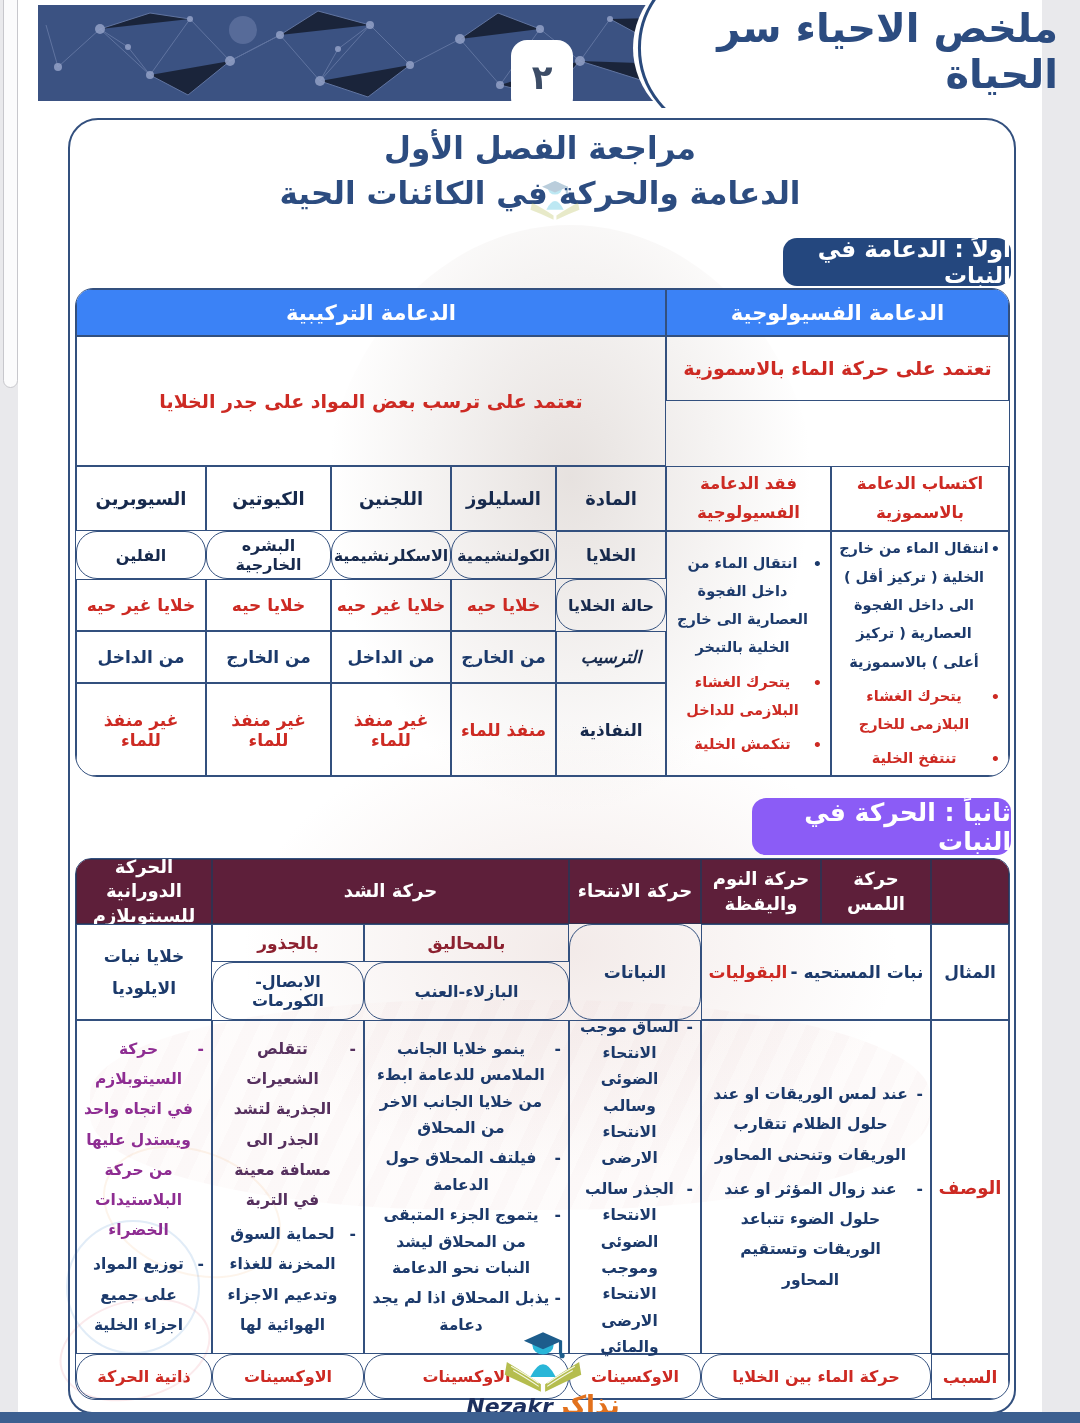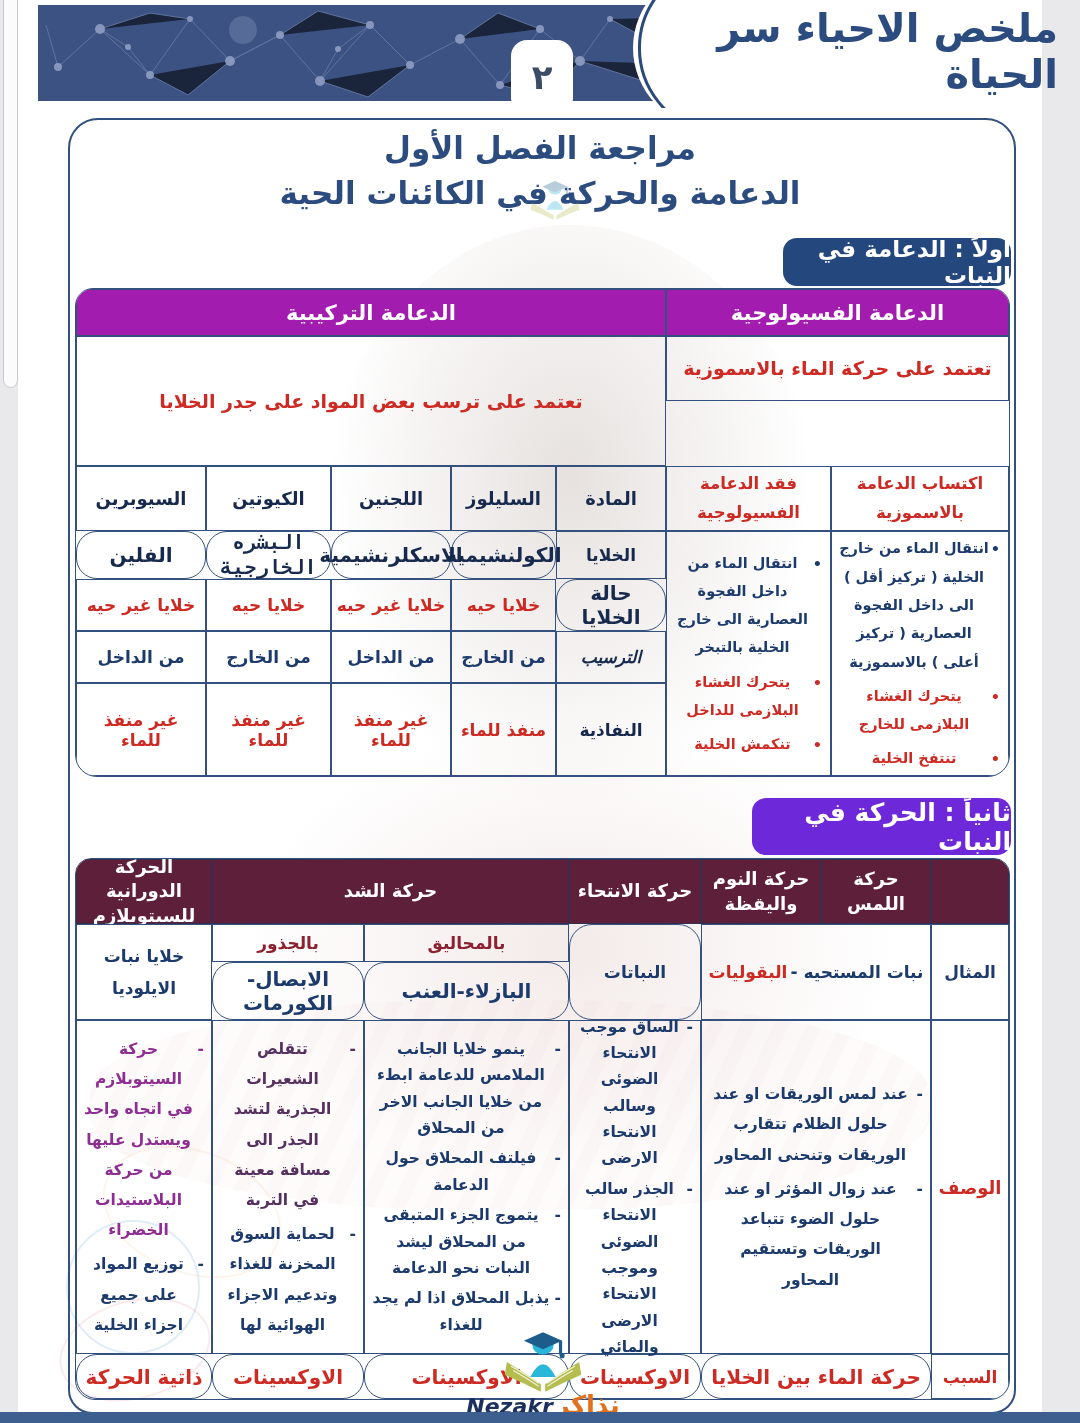--- a/index.html
+++ b/index.html
@@ -26,40 +26,40 @@
   .banner-cut{position:absolute;left:595px;top:-12px;width:200px;height:120px;pointer-events:none;}
   .page-tab{position:absolute;left:511px;top:40px;width:62px;height:74px;background:#ffffff;border-radius:16px;
     display:flex;align-items:center;justify-content:center;font-size:34px;font-weight:700;color:#3c4c66;}
   .banner-title{position:absolute;left:690px;top:16px;width:368px;height:70px;display:flex;align-items:center;justify-content:flex-start;
     color:#2c4c80;font-size:40px;font-weight:800;letter-spacing:0;}
   
   .frame{position:absolute;left:68px;top:118px;width:944px;height:1292px;border:2px solid #33507e;border-radius:30px 30px 24px 24px;}
   .main-title{position:absolute;left:68px;top:126px;width:944px;text-align:center;color:#2c4c80;font-weight:800;font-size:31px;line-height:1.45;}
   .sec-head{position:absolute;color:#fff;font-weight:800;display:flex;align-items:center;justify-content:center;border-radius:14px;}
   .sec1{left:783px;top:238px;width:228px;height:48px;background:#24477e;font-size:23px;}
-  .sec2{left:752px;top:798px;width:259px;height:57px;background:#6d28d9;font-size:25px;}
+  .sec2{left:752px;top:798px;width:259px;height:57px;background:#8b5cf6;font-size:25px;}
 
   
   .tbl{position:absolute;display:grid;direction:rtl;overflow:hidden;border:1px solid #33507e;}
   .tbl1{left:75px;top:288px;width:933px;height:487px;border-radius:18px 18px 22px 22px;
     grid-template-columns:178px 165px 110px 105px 120px 125px 130px;
     grid-template-rows:47px 65px 65px 65px 48px 52px 52px 93px;}
   .tbl2{left:75px;top:858px;width:933px;height:540px;border-radius:16px 16px 20px 20px;
     grid-template-columns:78px 110px 120px 132px 205px 152px 136px;
     grid-template-rows:65px 38px 58px 334px 45px;}
   .c{border:1px solid #33507e;display:flex;flex-direction:column;align-items:center;justify-content:center;
      text-align:center;padding:2px 4px;font-weight:700;min-width:0;min-height:0;}
-  .th1{background:#a21caf;color:#fff;font-size:21px;}
+  .th1{background:#3b82f6;color:#fff;font-size:21px;}
   .th2{background:#5e1f3a;color:#fff;font-size:18px;line-height:1.35;border-color:#33304f;}
   .red{color:#cd2a23;}
   .navy{color:#1c3a6b;}
   .ink{color:#172a4d;}
   .purple{color:#8e2d92;}
   .plum{color:#56305e;}
-  .darkred{color:#8c2130;} .fs16{font-size:20px;border-radius:21px;} .fs17{font-size:17px;} .fs18{font-size:18px;}
+  .darkred{color:#8c2130;} .fs16{font-size:16px;border-radius:21px;} .fs17{font-size:17px;} .fs18{font-size:18px;}
   .note{font-size:19px;line-height:1.8;}
   .pts{width:100%;display:flex;flex-direction:column;justify-content:center;padding:4px 2px;}
   .pt{position:relative;padding:3px 15px 3px 3px;text-align:center;font-size:14.5px;line-height:1.95;}
   .pt::before{content:"•";position:absolute;right:4px;top:4px;}
   .dpt{position:relative;padding:2px 14px 2px 3px;text-align:center;font-size:15.5px;line-height:1.95;}
   .dpt::before{content:"-";position:absolute;right:3px;top:2px;}
   .lh-tight .dpt{line-height:1.7;}
   
   .wm{position:absolute;display:flex;flex-direction:column;align-items:center;direction:ltr;}
   .wm-bottom{left:448px;top:1328px;width:190px;}
@@ -174,21 +174,21 @@
       <div class="pts">
         <div class="pt navy">انتقال الماء من داخل الفجوة العصارية الى خارج الخلية بالتبخر</div>
         <div class="pt red">يتحرك الغشاء البلازمى للداخل</div>
         <div class="pt red">تنكمش الخلية</div>
       </div>
     </div>
 
     <div class="c ink fs17" style="grid-area:5/3/6/4;">الخلايا</div>
     <div class="c ink fs16" style="grid-area:5/4/6/5;">الكولنشيمية</div>
     <div class="c ink fs16" style="grid-area:5/5/6/6;">الاسكلرنشيمية</div>
-    <div class="c ink fs16" style="grid-area:5/6/6/7;font-family:Liberation Mono, monospace;">البشره الخارجية</div>
+    <div class="c ink fs16" style="grid-area:5/6/6/7;">البشره الخارجية</div>
     <div class="c ink fs16" style="grid-area:5/7/6/8;">الفلين</div>
 
     <div class="c ink fs16" style="grid-area:6/3/7/4;">حالة الخلايا</div>
     <div class="c red fs17" style="grid-area:6/4/7/5;">خلايا حيه</div>
     <div class="c red fs17" style="grid-area:6/5/7/6;">خلايا غير حيه</div>
     <div class="c red fs17" style="grid-area:6/6/7/7;">خلايا حيه</div>
     <div class="c red fs17" style="grid-area:6/7/7/8;">خلايا غير حيه</div>
 
     <div class="c ink fs17" style="grid-area:7/3/8/4;font-style:italic;">الترسيب</div>
     <div class="c navy fs17" style="grid-area:7/4/8/5;">من الخارج</div>
@@ -239,21 +239,21 @@
       <div class="pts">
         <div class="dpt navy">الساق موجب الانتحاء الضوئى وسالب الانتحاء الارضى</div>
         <div class="dpt navy">الجذر سالب الانتحاء الضوئى وموجب الانتحاء الارضى والمائي</div>
       </div>
     </div>
     <div class="c lh-tight" style="grid-area:4/5/5/6;">
       <div class="pts">
         <div class="dpt navy">ينمو خلايا الجانب الملامس للدعامة ابطء من خلايا الجانب الاخر من المحلاق</div>
         <div class="dpt navy">فيلتف المحلاق حول الدعامة</div>
         <div class="dpt navy">يتموج الجزء المتبقى من المحلاق ليشد النبات نحو الدعامة</div>
-        <div class="dpt navy">يذبل المحلاق اذا لم يجد للغذاء</div>
+        <div class="dpt navy">يذبل المحلاق اذا لم يجد دعامة</div>
       </div>
     </div>
     <div class="c" style="grid-area:4/6/5/7;">
       <div class="pts">
         <div class="dpt plum">تتقلص الشعيرات الجذرية لتشد الجذر الى مسافة معينة في التربة</div>
         <div class="dpt navy">لحماية السوق المخزنة للغذاء وتدعيم الاجزاء الهوائية لها</div>
       </div>
     </div>
     <div class="c" style="grid-area:4/7/5/8;">
       <div class="pts">

